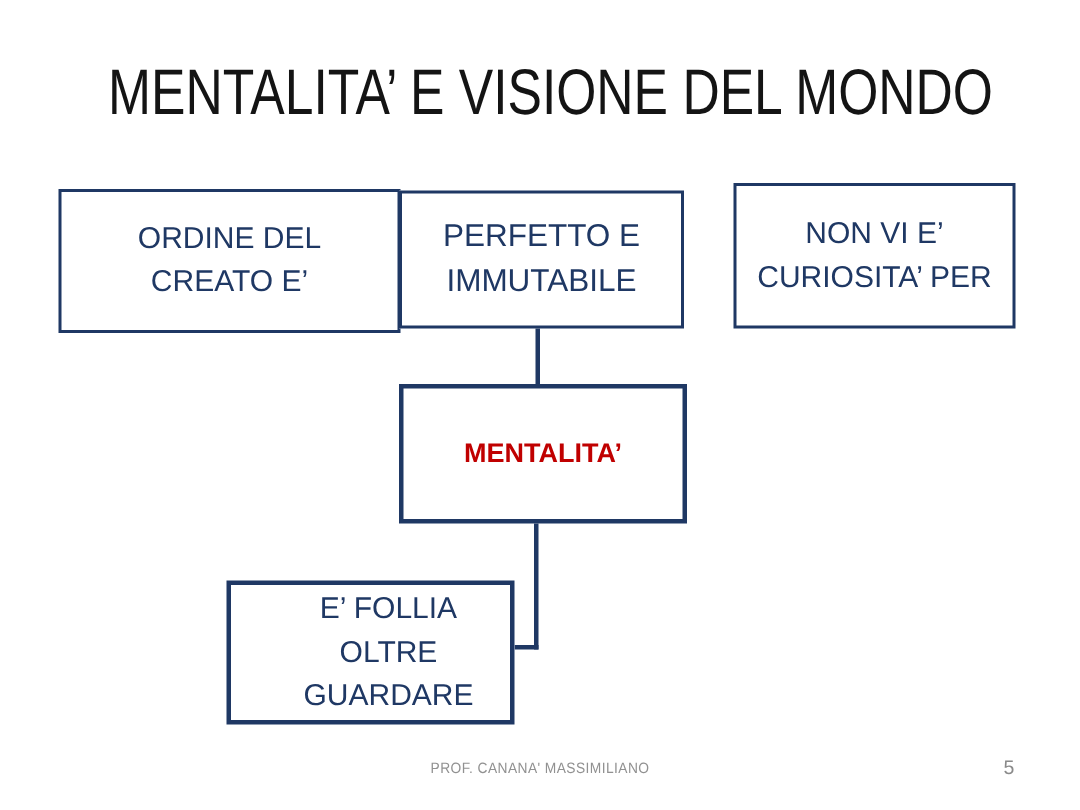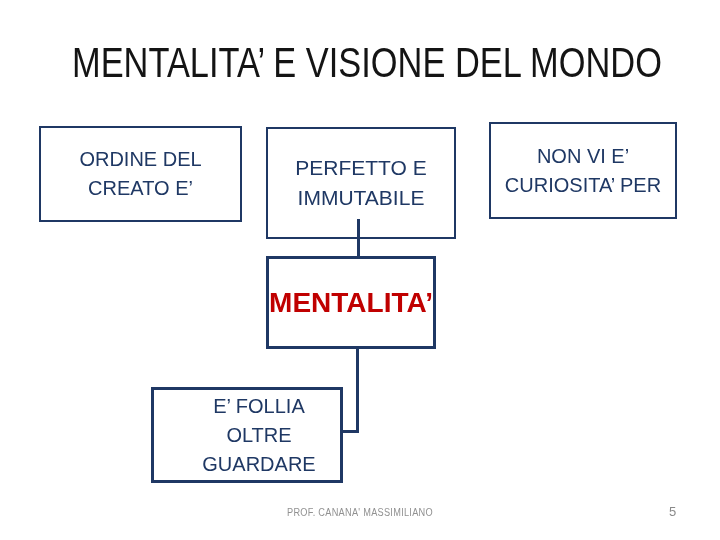--- a/index.html
+++ b/index.html
@@ -37,25 +37,25 @@
     box-sizing: border-box;
     background: #ffffff;
     border: 2px solid #1f3864;
     color: #1f3864;
     display: flex;
     align-items: center;
     justify-content: center;
     text-align: center;
   }
   .box-text span { display: block; }
-  #box-ordine    { left: 39px;  top: 126px; width: 203px; height: 96px; font-size: 20px; line-height: 29px; }
-  #box-perfetto  { left: 266px; top: 127px; width: 190px; height: 112px; font-size: 21px; line-height: 30px; }
+  #box-ordine    { left: 39px;  top: 126px; width: 228px; height: 96px; font-size: 20px; line-height: 29px; }
+  #box-perfetto  { left: 266px; top: 127px; width: 190px; height: 92px; font-size: 21px; line-height: 30px; }
   #box-curiosita { left: 489px; top: 122px; width: 188px; height: 97px; font-size: 20px; line-height: 29px; align-items: center; }
-  #box-dogmatica { left: 266px; top: 256px; width: 170px; height: 93px; border-width: 3px;
-                   font-size: 28px; line-height: 31px; font-weight: 700; color: #c00000; text-align: center; }
+  #box-dogmatica { left: 266px; top: 256px; width: 192px; height: 93px; border-width: 3px;
+                   font-size: 18px; line-height: 31px; font-weight: 700; color: #c00000; text-align: center; }
   #box-follia    { left: 151px; top: 387px; width: 192px; height: 96px; border-width: 3px;
                    font-size: 20px; line-height: 29px; padding-left: 24px; }
   .conn {
     position: absolute;
     background: #1f3864;
   }
   #conn-top   { left: 357px; top: 219px; width: 3px;  height: 37px; }
   #conn-mid   { left: 356px; top: 349px; width: 3px;  height: 84px; }
   #conn-elbow { left: 343px; top: 430px; width: 16px; height: 3px;  }
   .footer {

